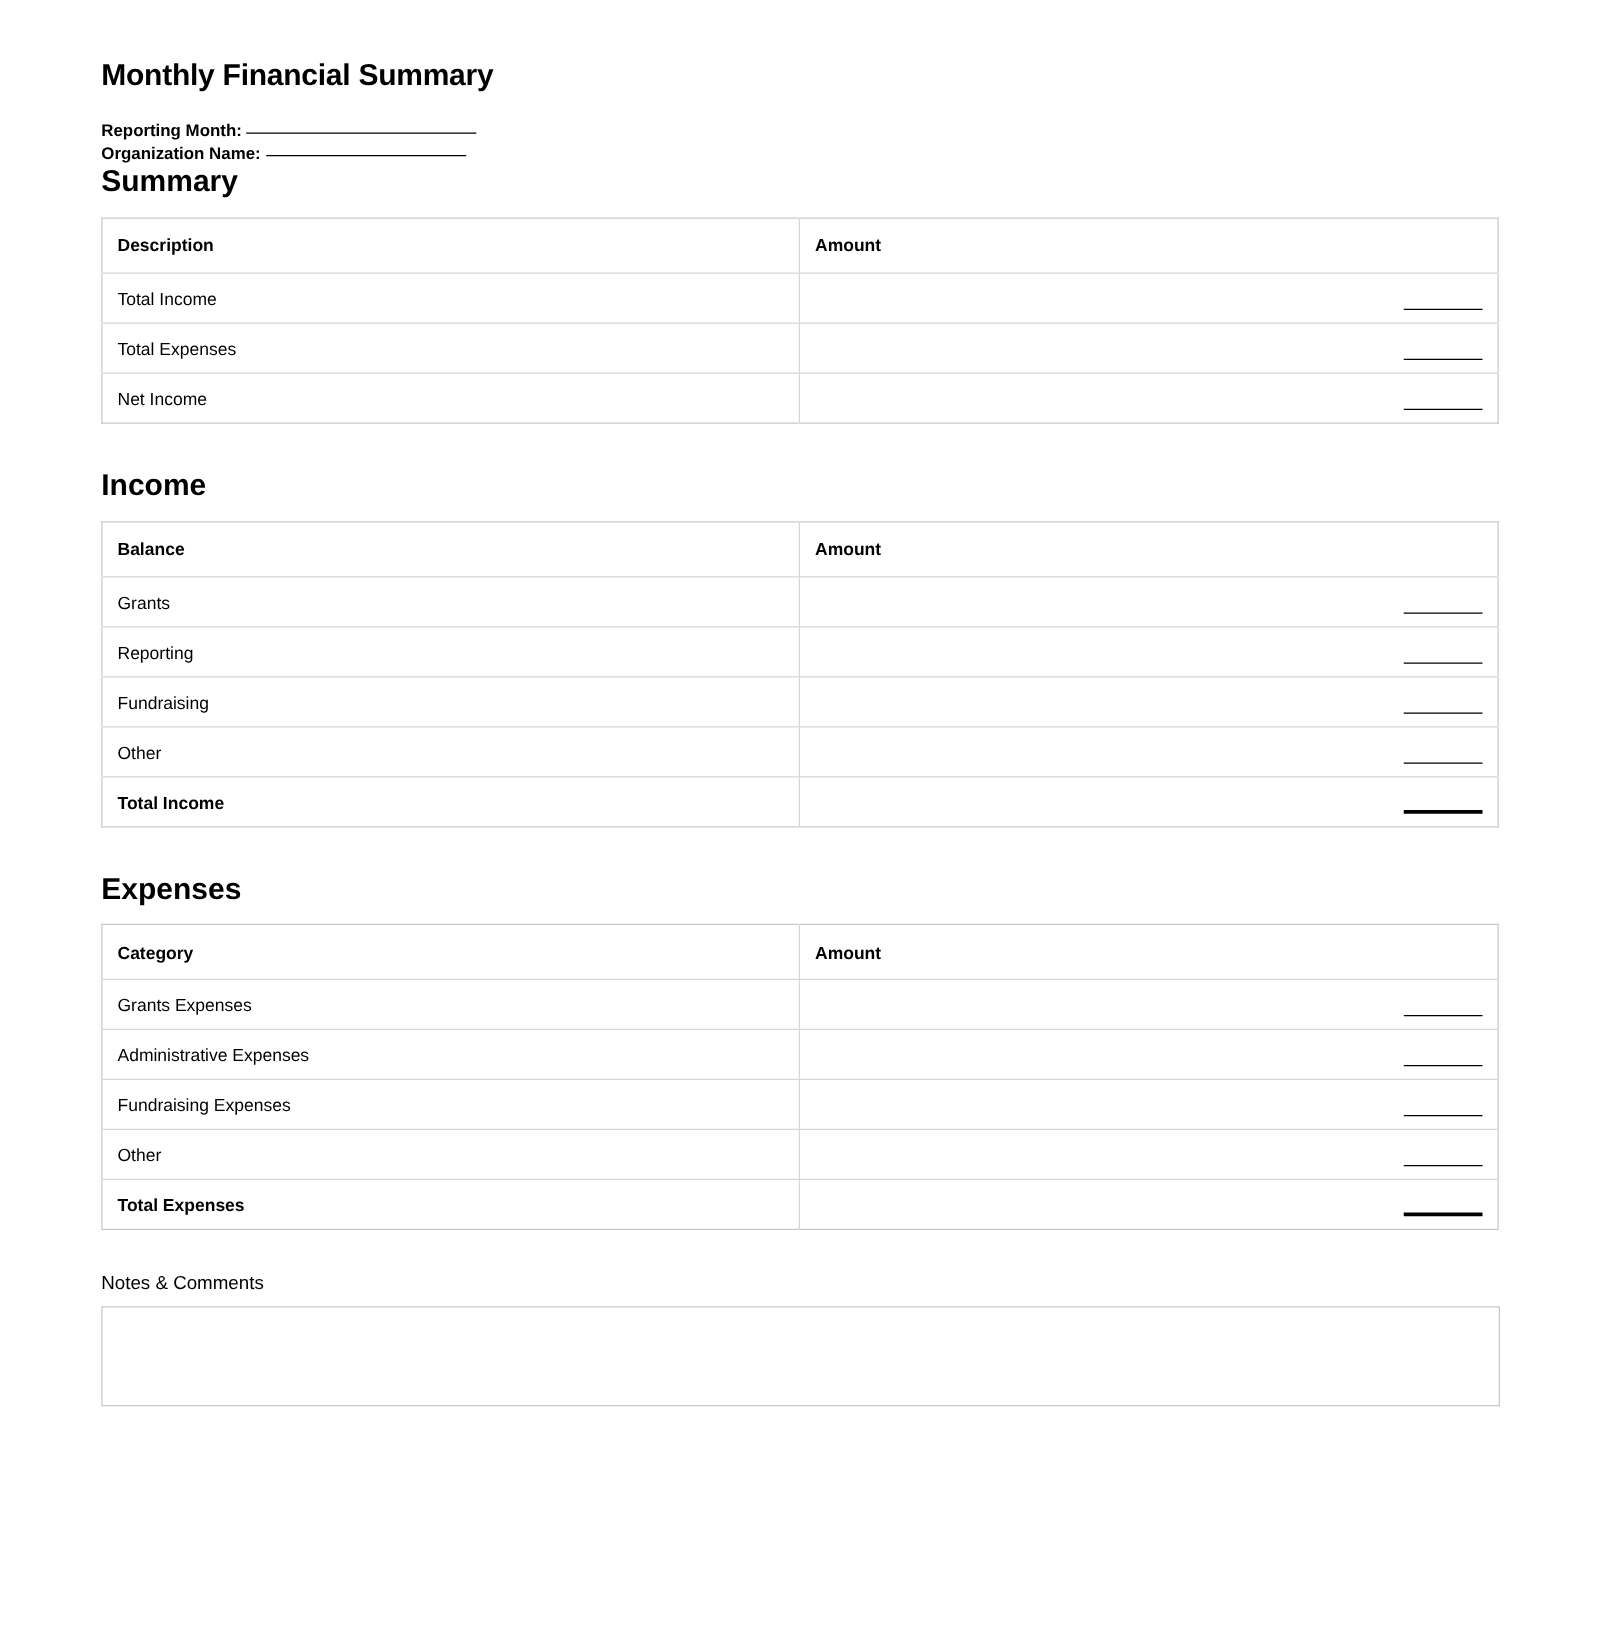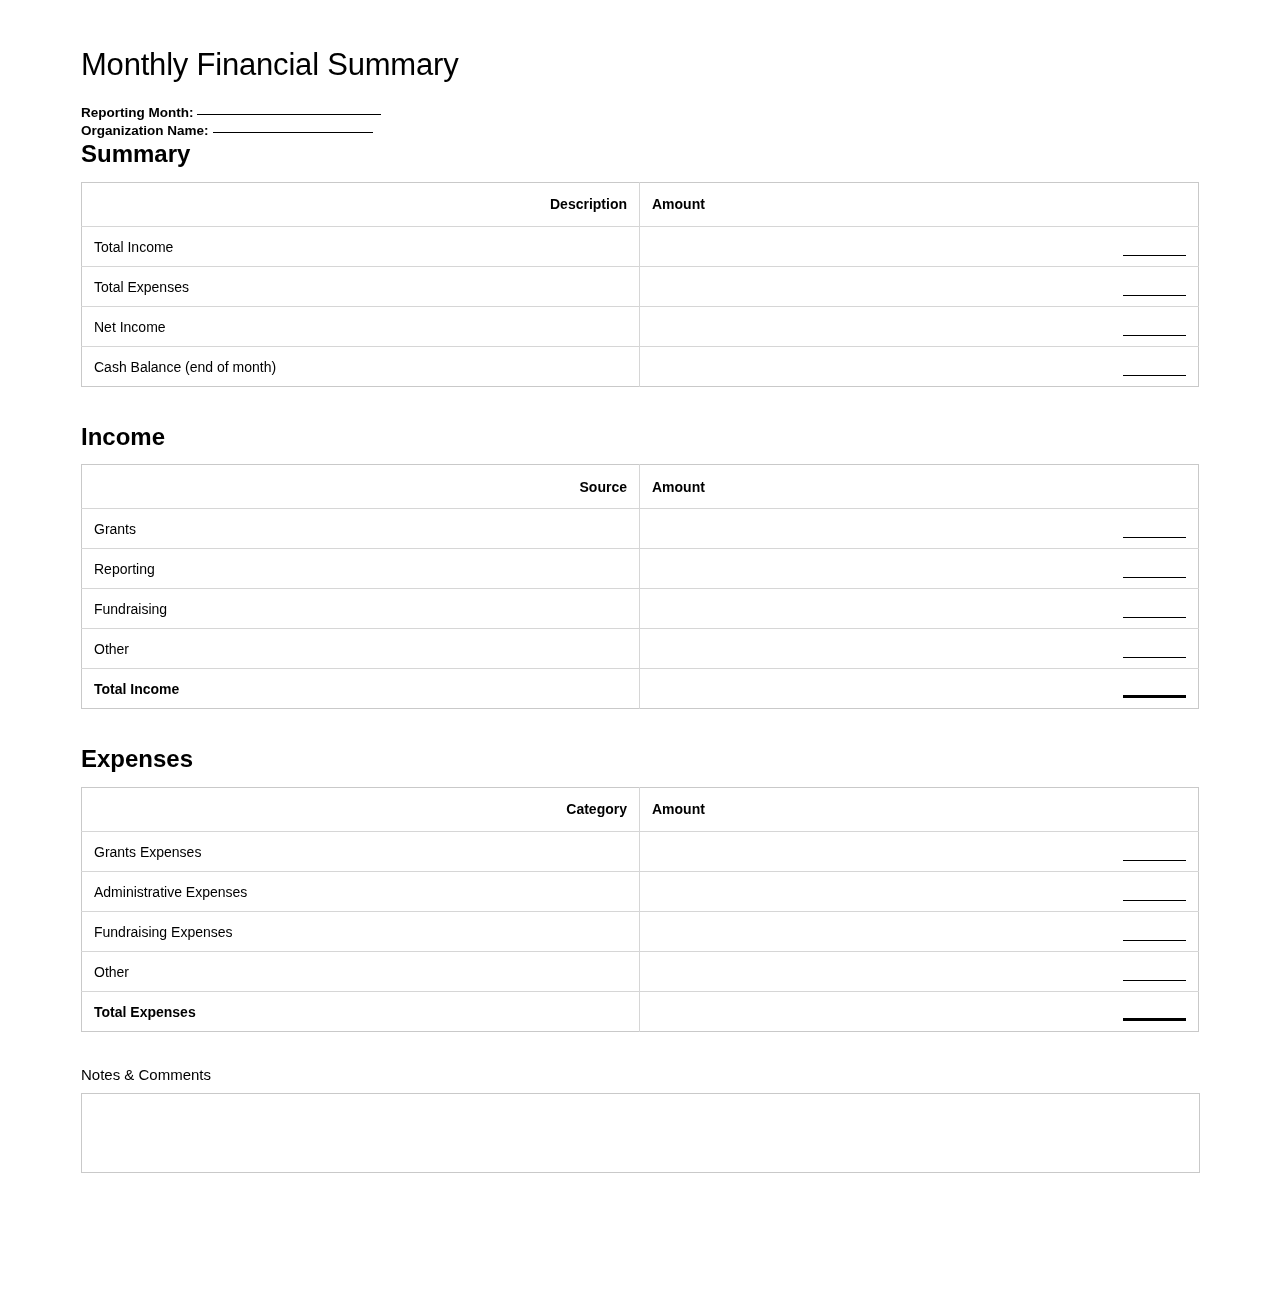--- a/index.html
+++ b/index.html
@@ -13,22 +13,22 @@
     font-family: "Liberation Sans", sans-serif;
     color: #000000;
     overflow: hidden;
   }
   .page {
     padding: 48px 80px 0 81px;
     box-sizing: border-box;
   }
 
   .doc-title {
-    font-size: 31px;
-    font-weight: normal;
+    font-size: 24px;
+    font-weight: bold;
     letter-spacing: -0.2px;
     margin: 0 0 22px 0;
     line-height: 1.1;
   }
 
   .meta-block {
   }
   .meta-line {
     font-size: 13.5px;
     font-weight: bold;
@@ -71,21 +71,21 @@
     line-height: 18px;
     vertical-align: bottom;
     height: 19px;
   }
   table.sheet td:last-child,
   table.sheet th:last-child { border-right: none; }
   table.sheet tr:last-child td { border-bottom: none; }
 
   table.sheet th {
     font-weight: bold;
-    text-align: right;
+    text-align: left;
     vertical-align: middle;
     padding-top: 12px;
     padding-bottom: 12px;
   }
   table.sheet th.amount-head {
     text-align: left;
   }
 
   td.amount-cell {
     text-align: right;
@@ -151,38 +151,34 @@
         <td class="amount-cell"><span class="amt-fill"></span></td>
       </tr>
       <tr>
         <td>Total Expenses</td>
         <td class="amount-cell"><span class="amt-fill"></span></td>
       </tr>
       <tr>
         <td>Net Income</td>
         <td class="amount-cell"><span class="amt-fill"></span></td>
       </tr>
-      <tr>
-        <td>Cash Balance (end of month)</td>
-        <td class="amount-cell"><span class="amt-fill"></span></td>
-      </tr>
     </tbody>
   </table>
 
   <div class="section-gap"></div>
 
   <h2 class="section-heading">Income</h2>
   <table class="sheet">
     <colgroup>
         <col class="c-label">
         <col class="c-amount">
       </colgroup>
     <thead>
       <tr>
-        <th>Source</th>
+        <th>Balance</th>
         <th class="amount-head">Amount</th>
       </tr>
     </thead>
     <tbody>
       <tr>
         <td>Grants</td>
         <td class="amount-cell"><span class="amt-fill"></span></td>
       </tr>
       <tr>
         <td>Reporting</td>

